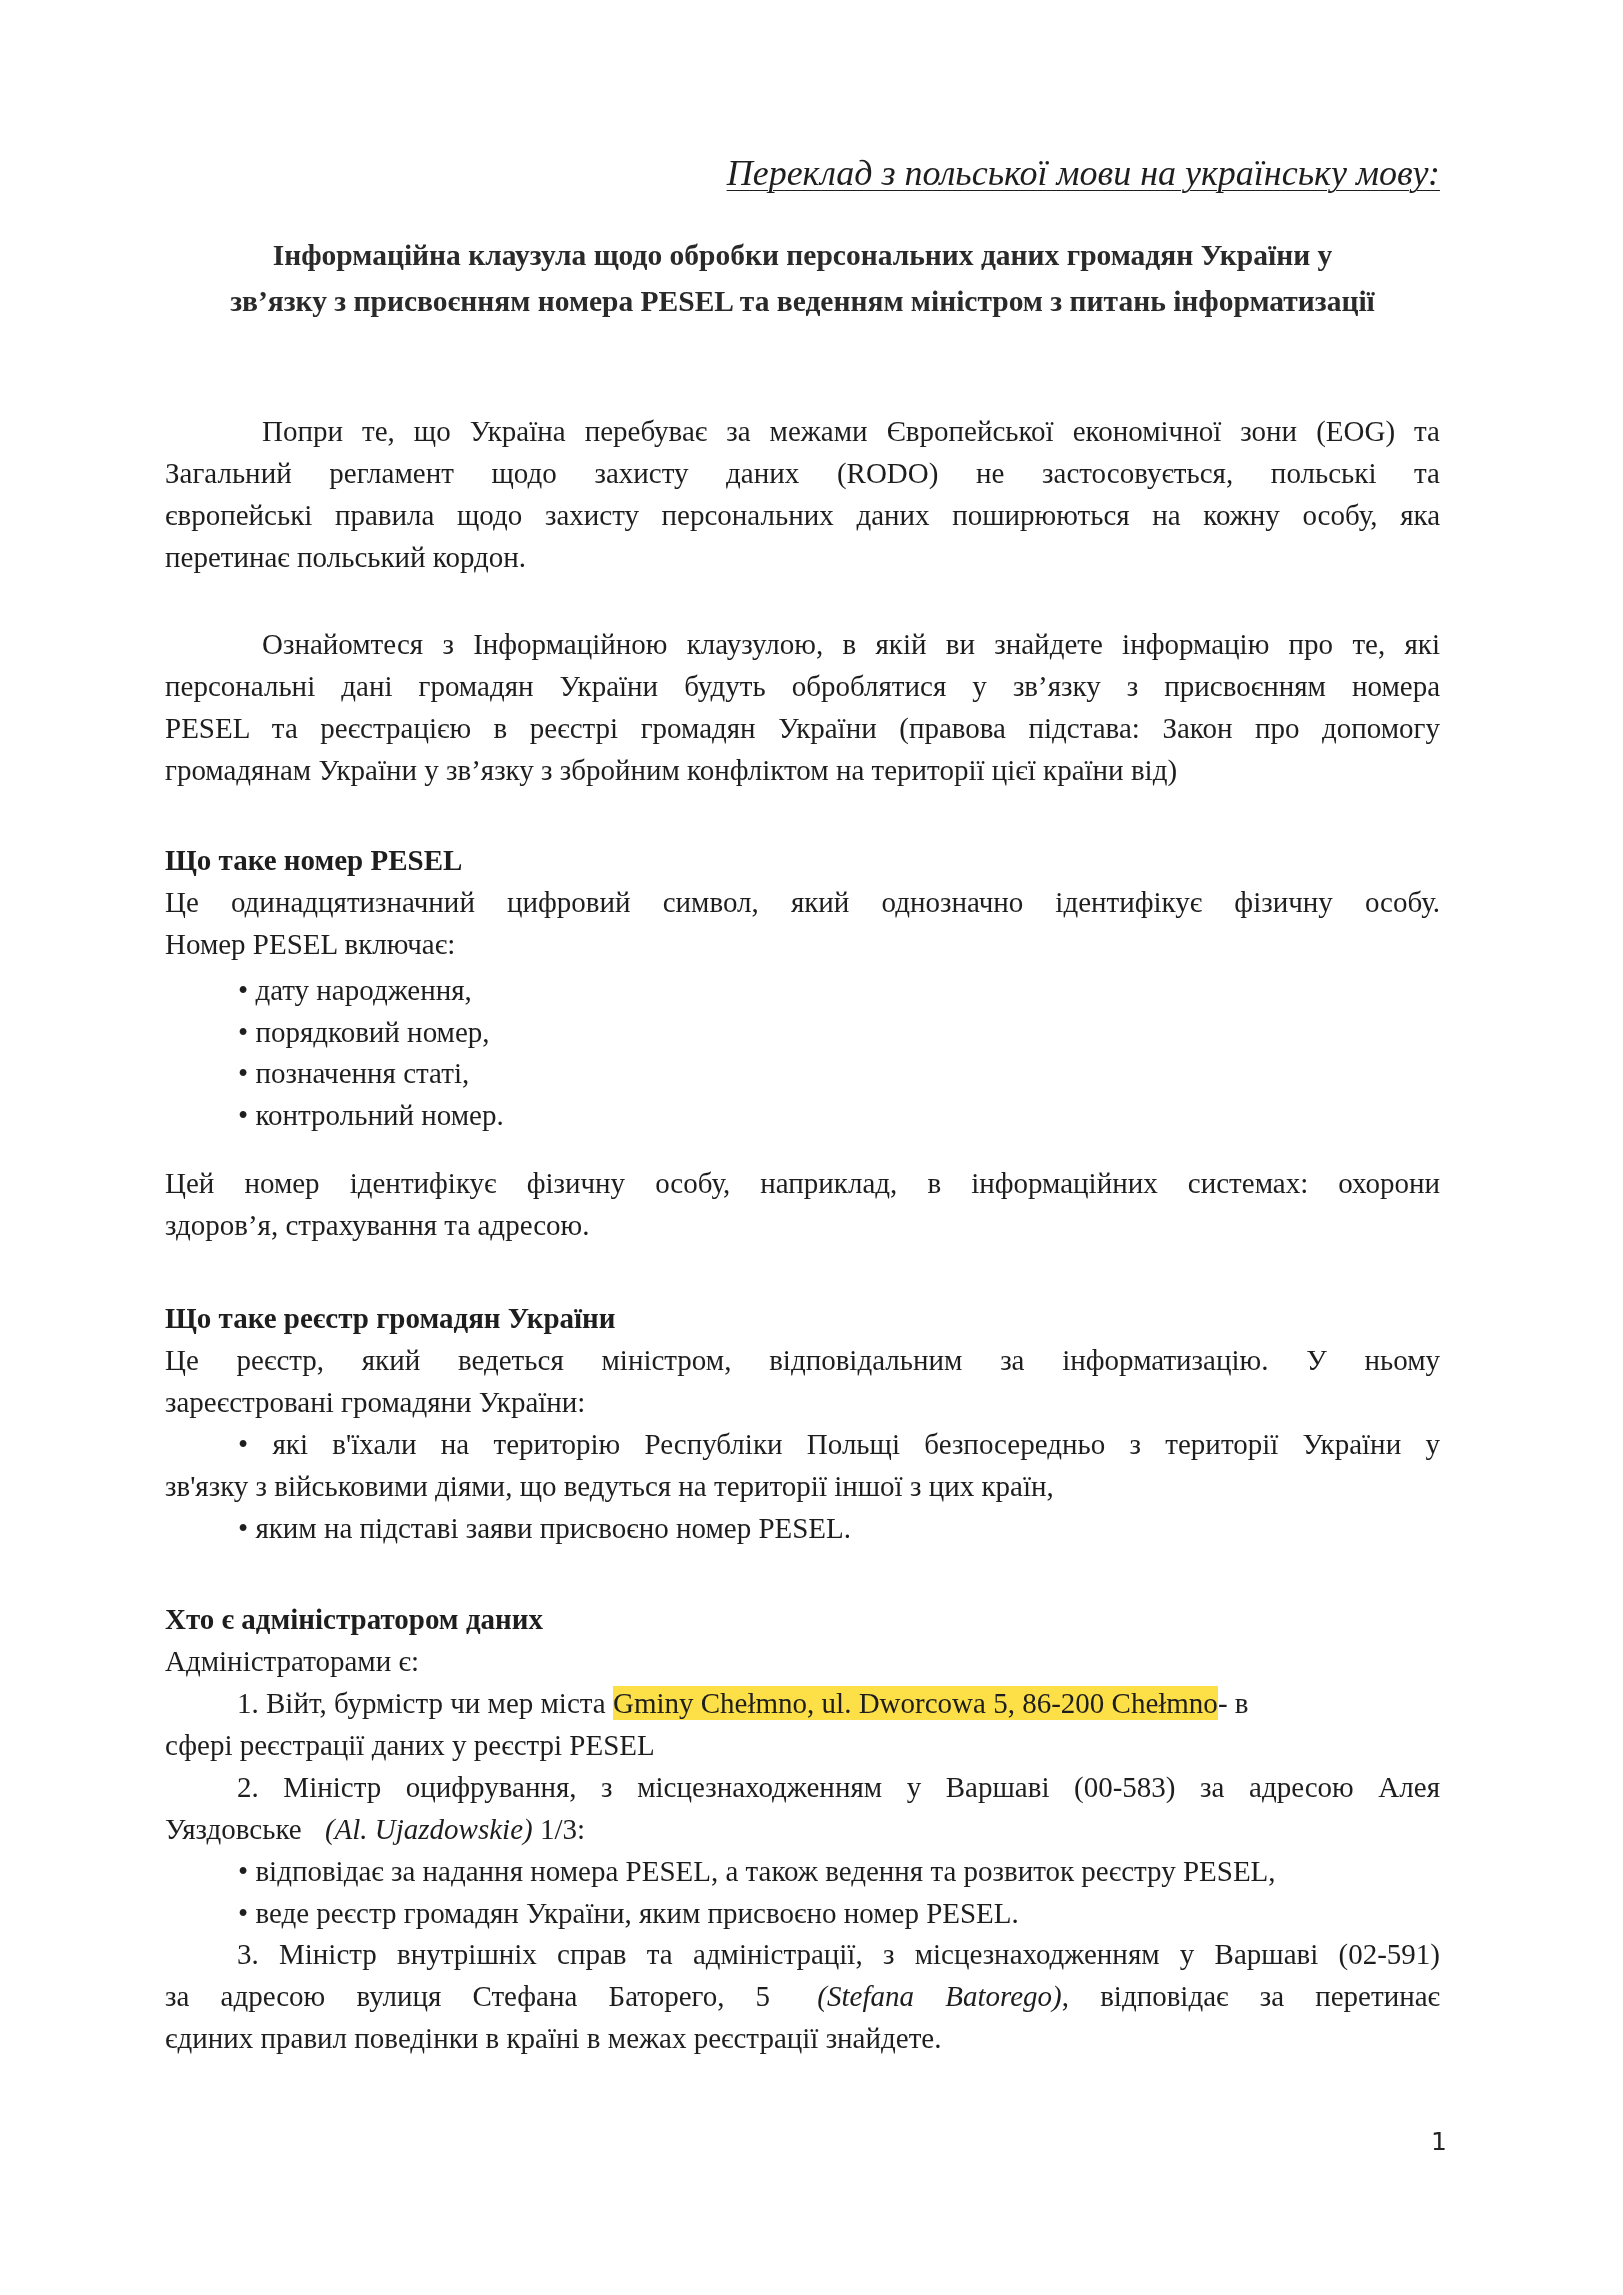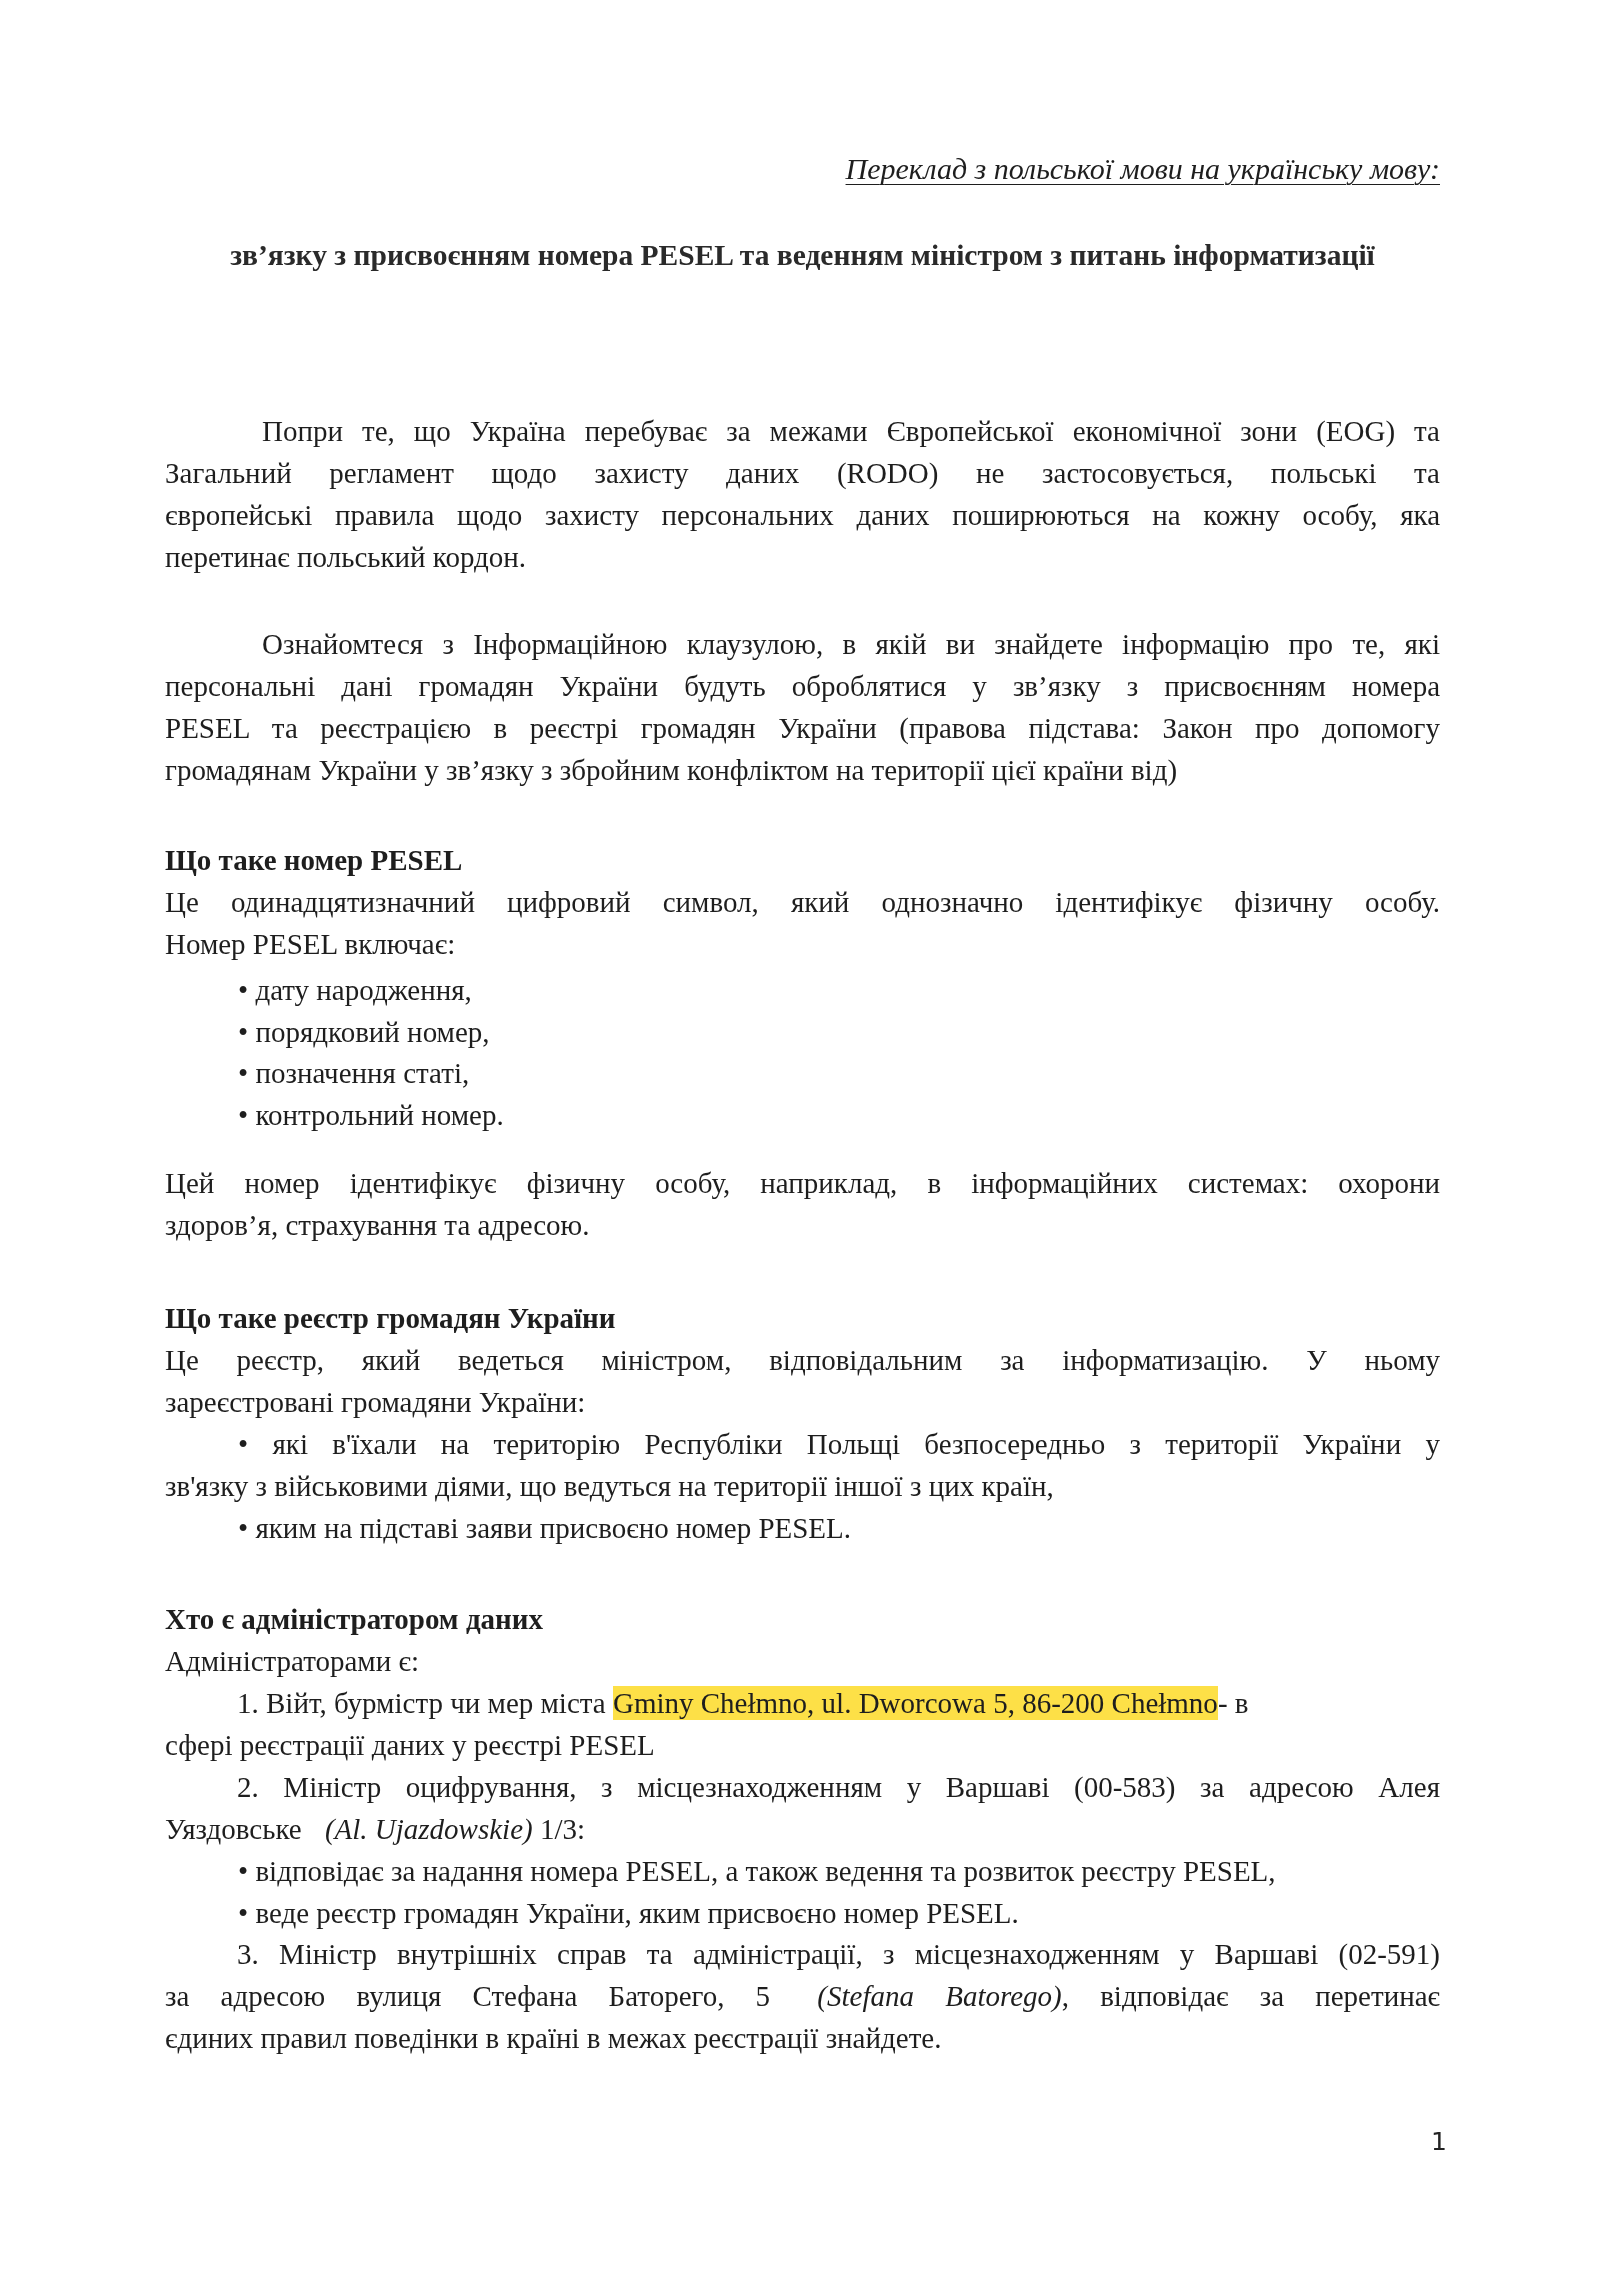--- a/index.html
+++ b/index.html
@@ -5,21 +5,21 @@
   html, body { margin: 0; padding: 0; background: #ffffff; }
   body {
     width: 1623px; height: 2295px; position: relative; overflow: hidden;
     font-family: "Liberation Serif", "DejaVu Serif", serif;
     color: #1e1e1e;
   }
   .page { position: absolute; left: 165px; top: 0; width: 1275px; }
   .line { position: absolute; left: 0; width: 1275px; font-size: 29px; line-height: 39px; white-space: nowrap; }
   .just { text-align: justify; text-align-last: justify; }
   .translator {
-    position: absolute; right: 0; top: 152px; font-size: 30px; font-style: italic;
+    position: absolute; right: 0; top: 152px; font-size: 36px; font-style: italic;
     text-decoration: underline; text-underline-offset: 4.6px; text-decoration-thickness: 1.3px; margin-left: 32px;
   }
   .title {
     position: absolute; left: 0; width: 1275px; top: 232px; text-align: center;
     font-weight: bold; font-size: 29.5px; line-height: 46px; color: #2a2a2a;
   }
   .title div { white-space: nowrap; }
   .h { font-weight: bold; }
   .ind1 { padding-left: 97px; box-sizing: border-box; }
   .ind-b { padding-left: 73px; box-sizing: border-box; }
@@ -32,20 +32,21 @@
   }
 </style>
 </head>
 <body>
 
 <div class="page">
 
   <div class="translator">Переклад з польської мови на українську мову:</div>
 
   <div class="title">
+    <div>Інформаційна клаузула щодо обробки персональних даних громадян України у</div>
     <div>зв’язку з присвоєнням номера PESEL та веденням міністром з питань інформатизації</div>
   </div>
 
   <div class="line just ind1" style="top:412px">Попри те, що Україна перебуває за межами Європейської економічної зони (EOG) та</div>
   <div class="line just" style="top:454px">Загальний регламент щодо захисту даних (RODO) не застосовується, польські та</div>
   <div class="line just" style="top:496px">європейські правила щодо захисту персональних даних поширюються на кожну особу, яка</div>
   <div class="line" style="top:538px">перетинає польський кордон.</div>
 
   <div class="line just ind1" style="top:625px">Ознайомтеся з Інформаційною клаузулою, в якій  ви знайдете інформацію про те, які</div>
   <div class="line just" style="top:667px">персональні дані громадян України будуть оброблятися у зв’язку з присвоєнням номера</div>

